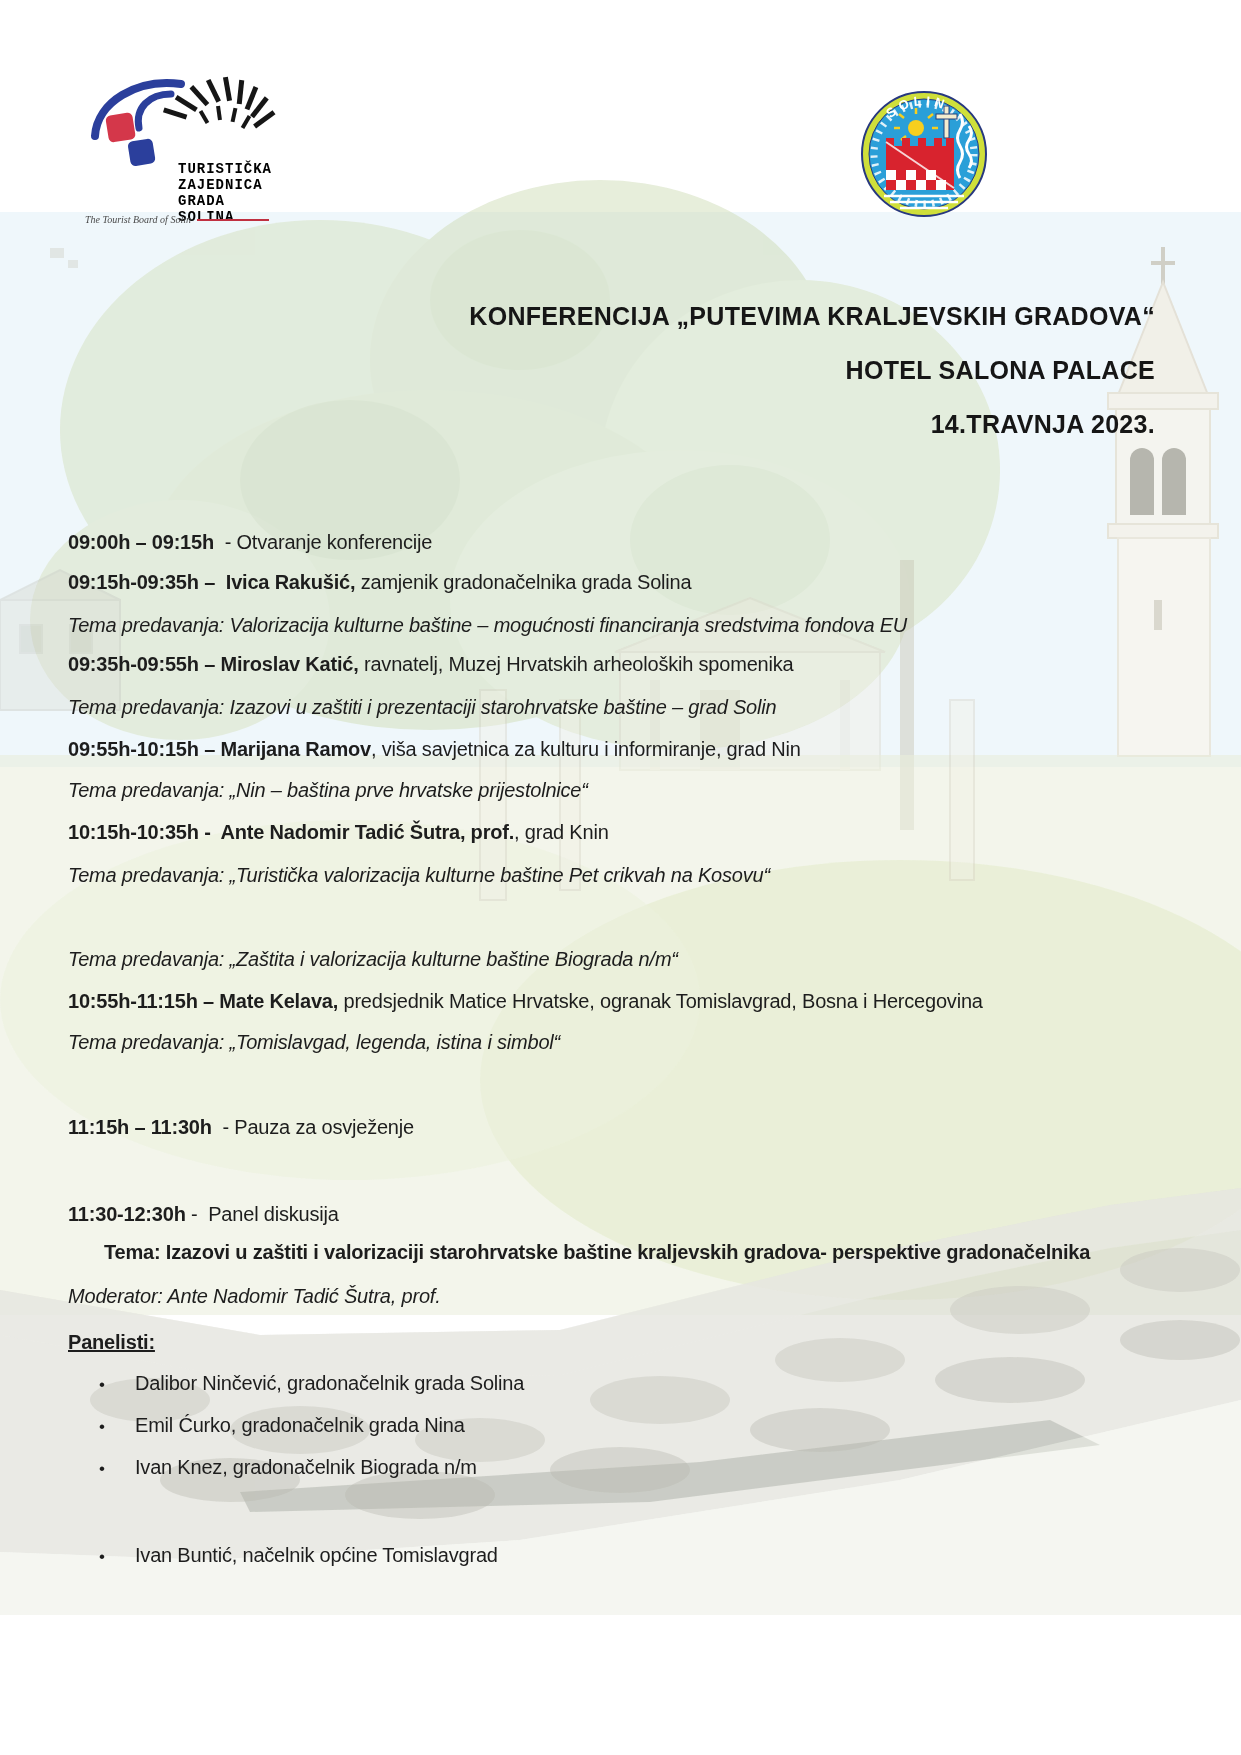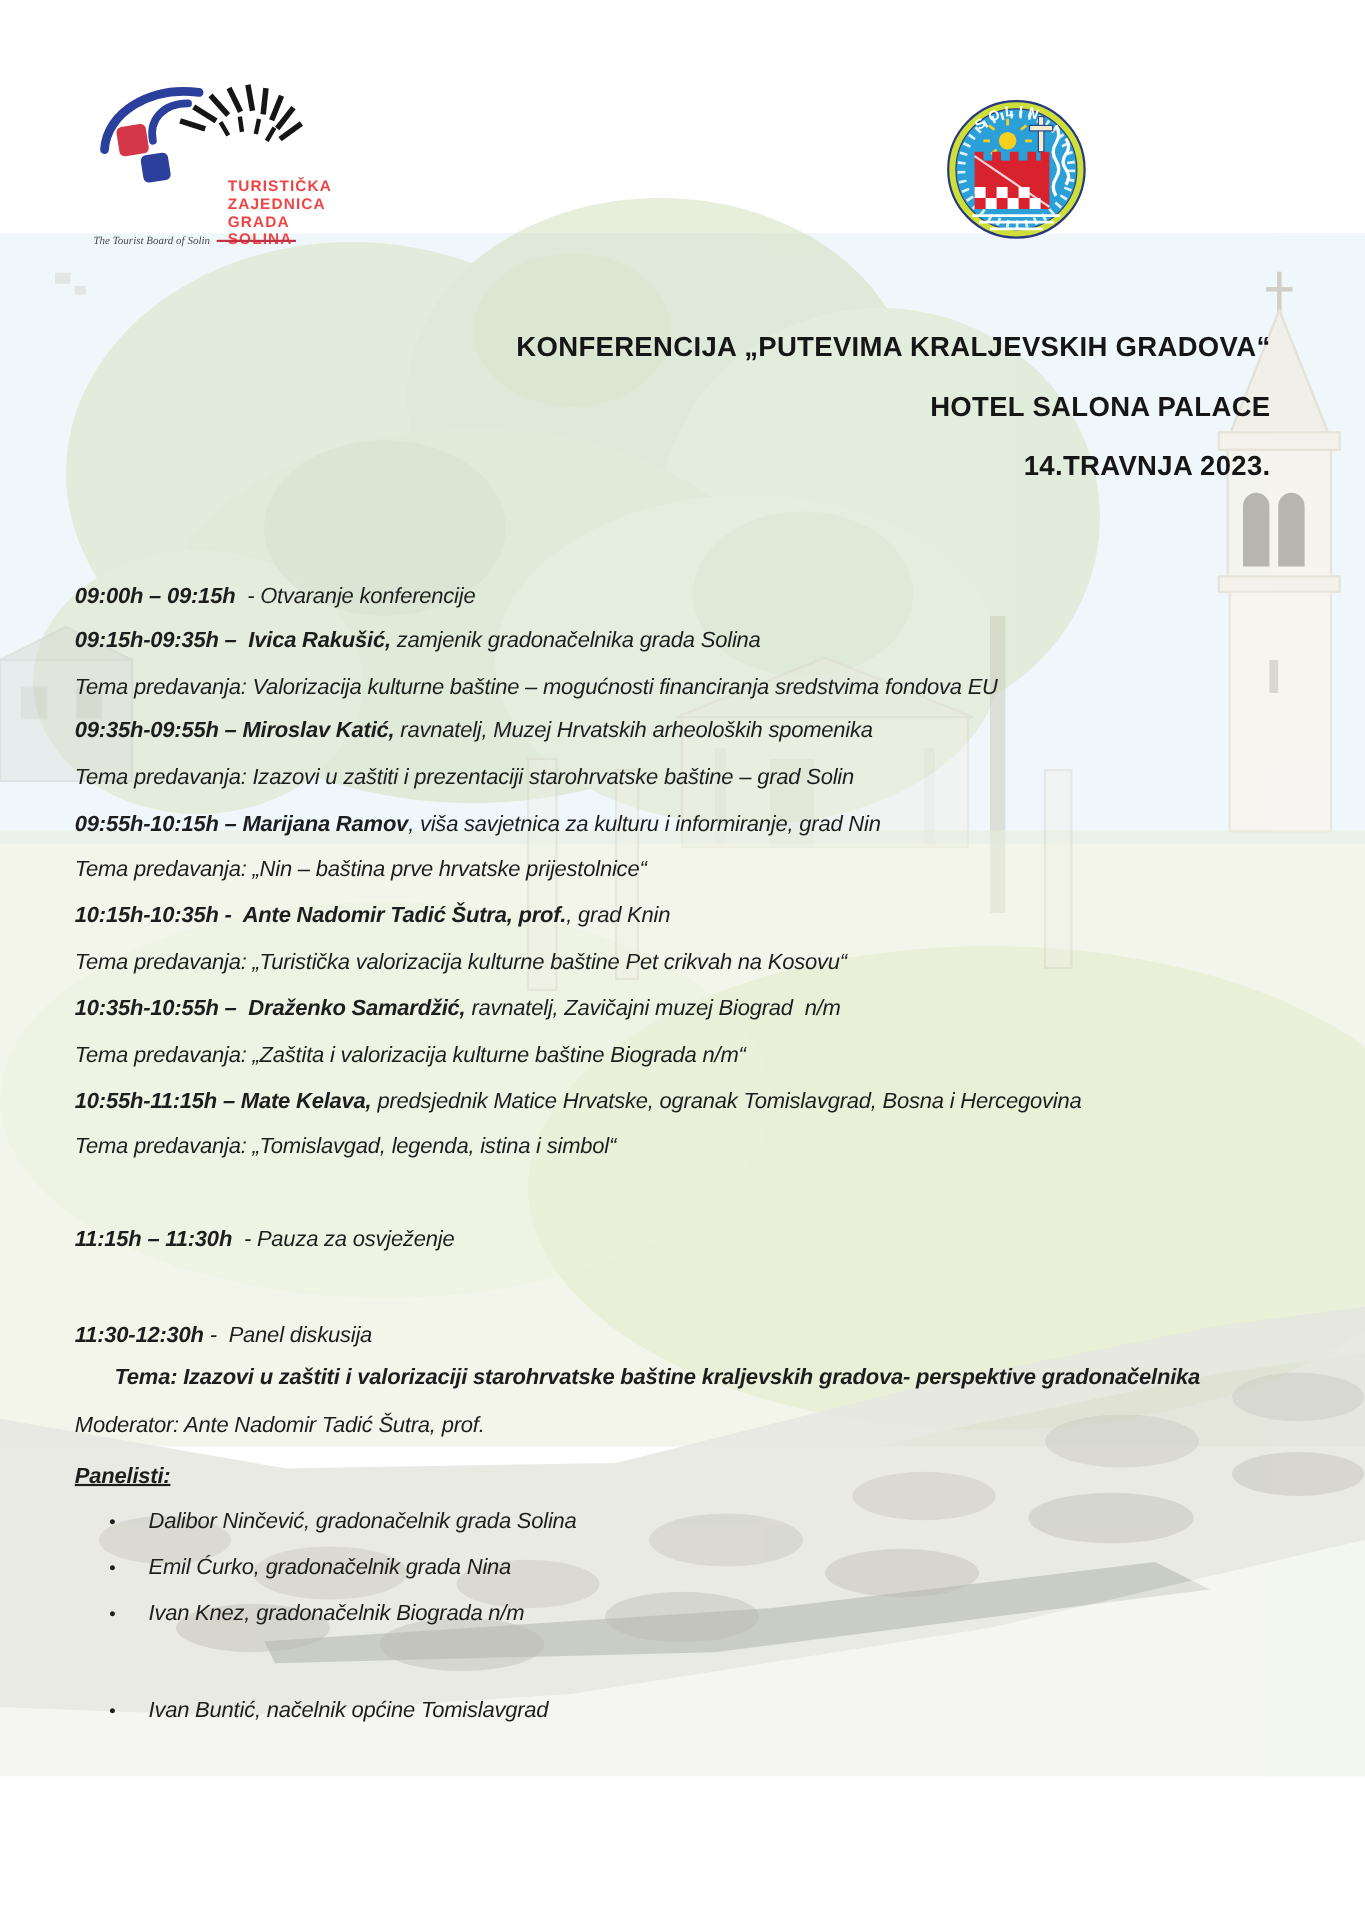--- a/index.html
+++ b/index.html
@@ -10,44 +10,44 @@
     font-family:"Liberation Sans", sans-serif; color:#1d1d1d;
   }
   .bg-photo { position:absolute; left:0; top:0; z-index:0; opacity:.8; }
   .content { position:absolute; inset:0; z-index:1; }
 
   
   .logo-left  { position:absolute; left:85px; top:68px; width:270px; height:165px; }
   .logo-left-art { position:absolute; left:0; top:0; }
   .logo-left-text {
     position:absolute; left:93px; top:93px;
-    font-family:Liberation Sans, sans-serif;
+    font-family:Liberation Mono, monospace;
     font-size:14px; line-height:16px; letter-spacing:1px;
-    color:#ef4444; font-weight:600;margin-left:29px;
+    color:#000000; font-weight:600;
   }
   .logo-tagline {
     position:absolute; left:0; top:146px; white-space:nowrap;
     font-family:"Liberation Serif", serif; font-style:italic;
     font-size:10px; color:#4a4a4a;
   }
   .redline { display:inline-block; width:72px; height:2px; background:#c03040; margin-left:6px; vertical-align:2px; }
   .logo-right { position:absolute; left:858px; top:88px; width:132px; height:132px; }
 
   
   .title-block { position:absolute; top:303px; left:85px; width:1070px; text-align:right; }
   .title-block .t {
     font-weight:bold; font-size:25px; line-height:27px; margin-bottom:27px;
     letter-spacing:.3px; color:#161616; white-space:pre-wrap;
   }
 
   
   .s-line {
     position:absolute; left:68px; width:1110px;
     font-size:20px; line-height:25px; letter-spacing:-.2px;
-    color:#1d1d1d; white-space:pre-wrap;font-style:italic;
+    color:#1d1d1d; white-space:pre-wrap;
   }
   .s-line .b { font-weight:bold; }
   .tema  { font-style:italic; }
   .btema { font-weight:bold;margin-left:36px; }
   .phead { font-weight:bold; text-decoration:underline; }
   .bullet .dot { display:inline-block; width:67px; padding-left:31px; font-size:17px; }
 </style>
 </head>
 <body>
 
@@ -227,21 +227,20 @@
 
     <p class="s-line" style="top:530px"><span class="b">09:00h – 09:15h</span><span>  - Otvaranje konferencije</span></p>
     <p class="s-line" style="top:570px"><span class="b">09:15h-09:35h –  Ivica Rakušić,</span><span> zamjenik gradonačelnika grada Solina</span></p>
     <p class="s-line tema" style="top:613px">Tema predavanja: Valorizacija kulturne baštine – mogućnosti financiranja sredstvima fondova EU</p>
     <p class="s-line" style="top:652px"><span class="b">09:35h-09:55h – Miroslav Katić,</span><span> ravnatelj, Muzej Hrvatskih arheoloških spomenika</span></p>
     <p class="s-line tema" style="top:695px">Tema predavanja: Izazovi u zaštiti i prezentaciji starohrvatske baštine – grad Solin</p>
     <p class="s-line" style="top:737px"><span class="b">09:55h-10:15h – Marijana Ramov</span><span>, viša savjetnica za kulturu i informiranje, grad Nin</span></p>
     <p class="s-line tema" style="top:778px">Tema predavanja: „Nin – baština prve hrvatske prijestolnice“</p>
     <p class="s-line" style="top:820px"><span class="b">10:15h-10:35h -  Ante Nadomir Tadić Šutra, prof.</span><span>, grad Knin</span></p>
     <p class="s-line tema" style="top:863px">Tema predavanja: „Turistička valorizacija kulturne baštine Pet crikvah na Kosovu“</p>
-    <p class="s-line" style="top:905px"><span class="b">10:35h-10:55h –  Draženko Samardžić,</span><span> ravnatelj, Zavičajni muzej Biograd  n/m</span></p>
     <p class="s-line tema" style="top:947px">Tema predavanja: „Zaštita i valorizacija kulturne baštine Biograda n/m“</p>
     <p class="s-line" style="top:989px"><span class="b">10:55h-11:15h – Mate Kelava,</span><span> predsjednik Matice Hrvatske, ogranak Tomislavgrad, Bosna i Hercegovina</span></p>
     <p class="s-line tema" style="top:1030px">Tema predavanja: „Tomislavgad, legenda, istina i simbol“</p>
     <p class="s-line" style="top:1115px"><span class="b">11:15h – 11:30h</span><span>  - Pauza za osvježenje</span></p>
     <p class="s-line" style="top:1202px"><span class="b">11:30-12:30h</span><span> -  Panel diskusija</span></p>
 
     <p class="s-line btema" style="top:1240px">Tema: Izazovi u zaštiti i valorizaciji starohrvatske baštine kraljevskih gradova- perspektive gradonačelnika</p>
     <p class="s-line tema" style="top:1284px">Moderator: Ante Nadomir Tadić Šutra, prof.</p>
     <p class="s-line phead" style="top:1330px">Panelisti:</p>
 

